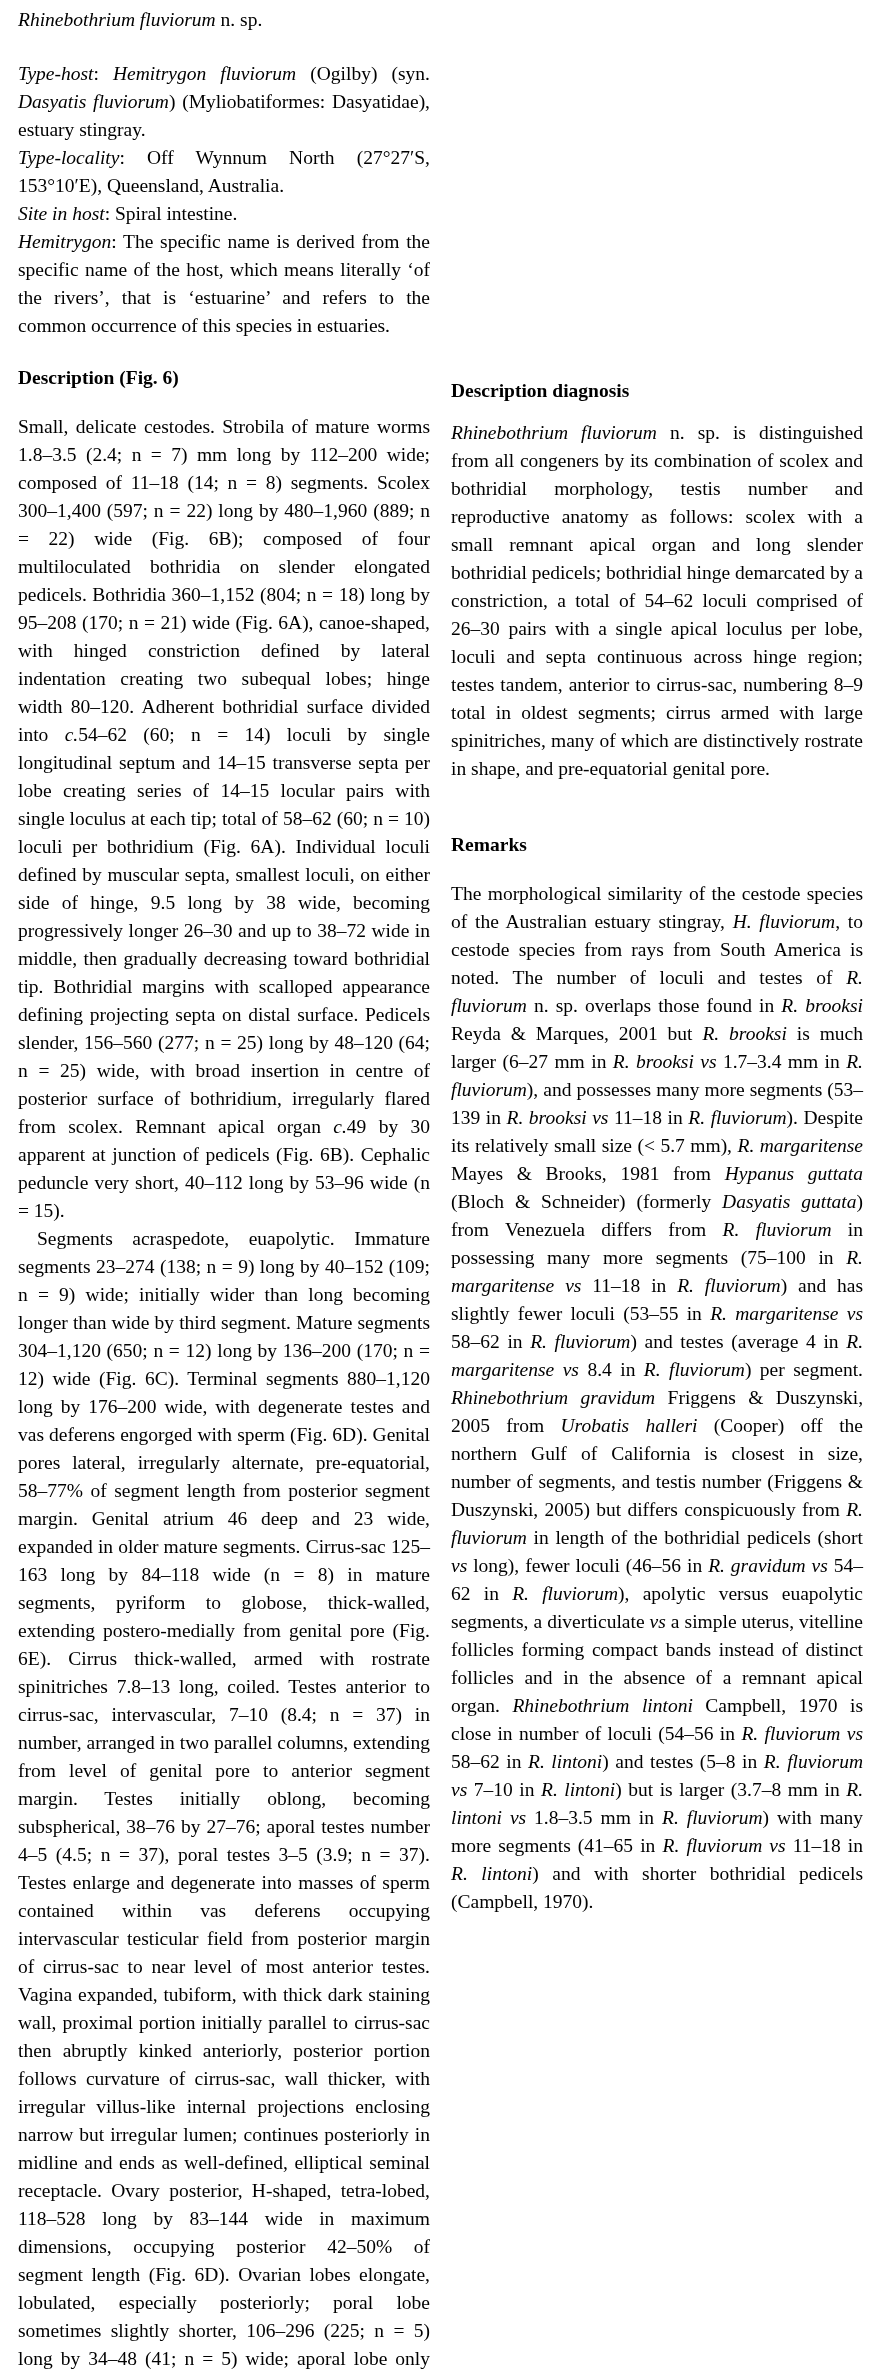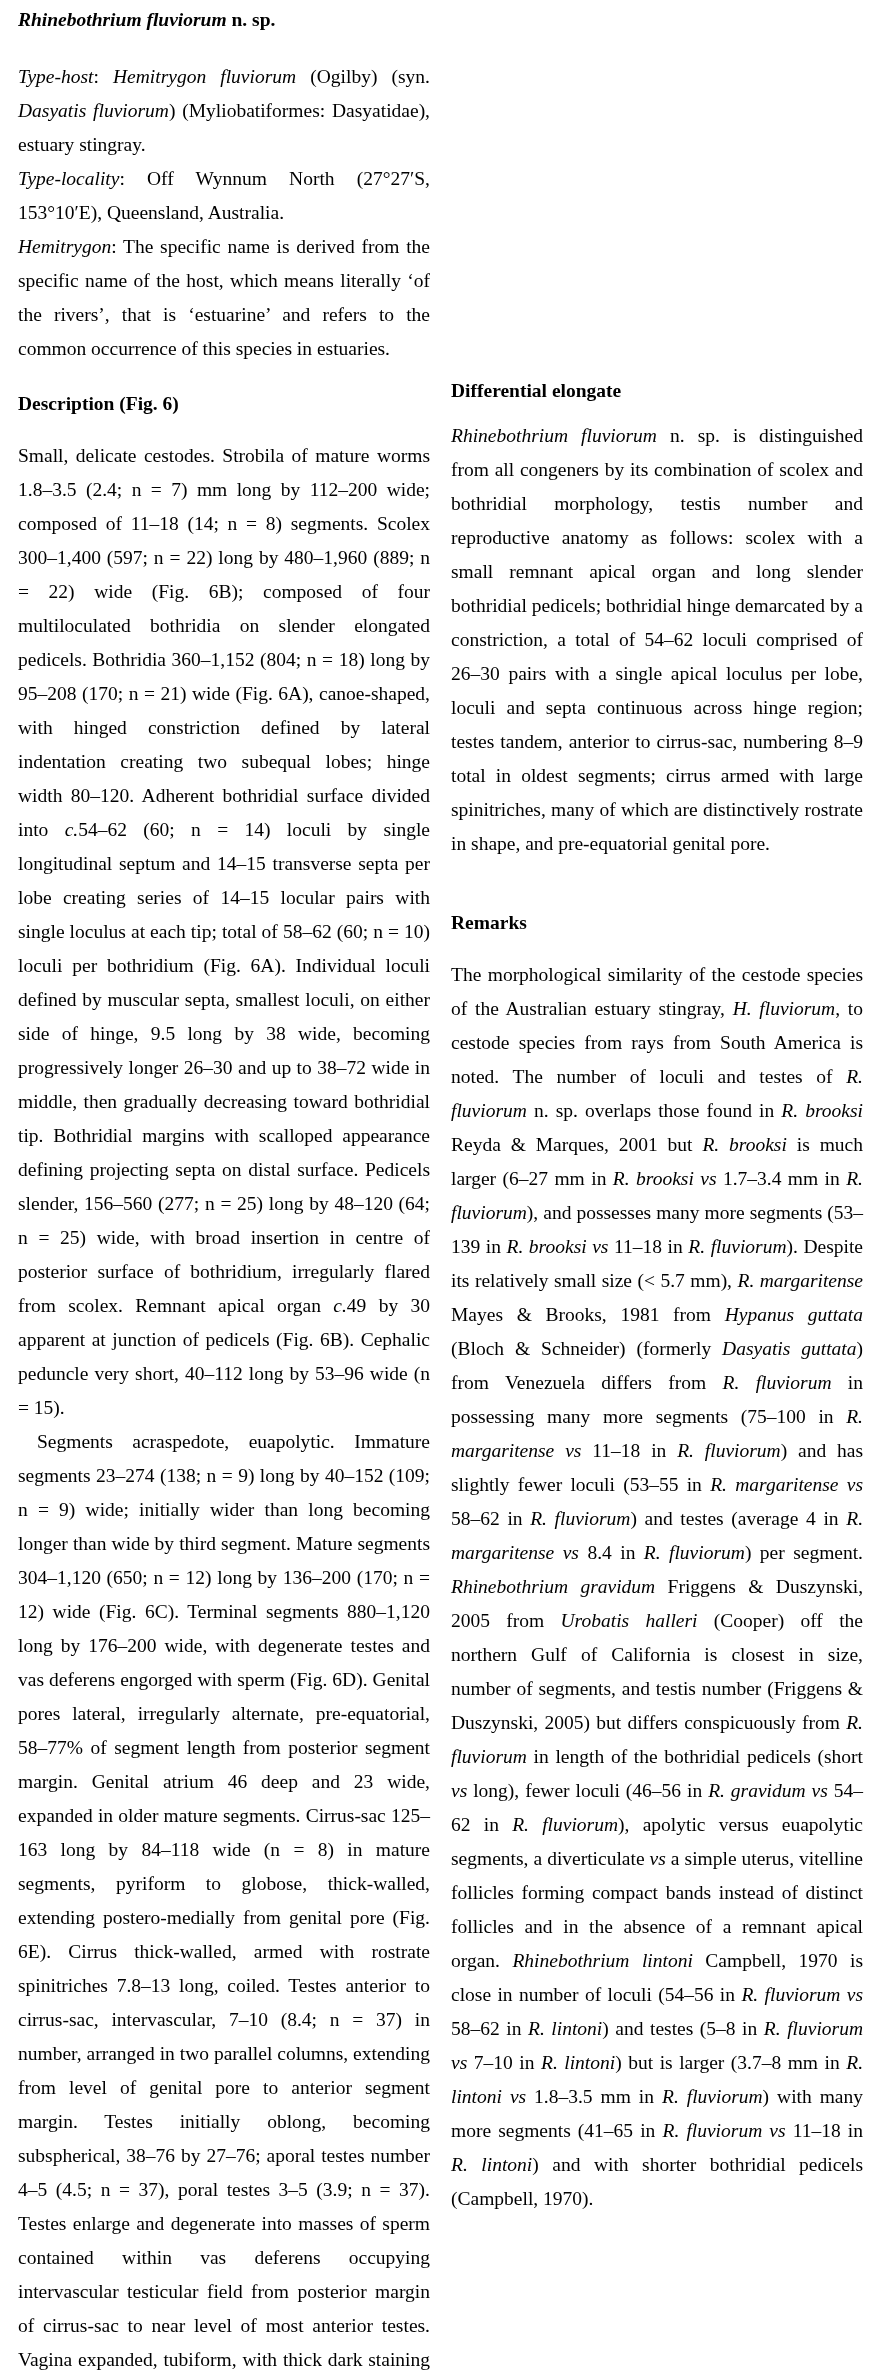--- a/index.html
+++ b/index.html
@@ -22,27 +22,27 @@
     gap: 21px;
   }
   .col {
     box-sizing: border-box;
   }
   .col-left  { width: 412px; }
   .col-right { width: 412px; }
   .title {
     font-size: 19.5px;
     line-height: 24px;
-    font-weight: bold;
+    font-weight: normal;
     margin: 0 0 28px 0;
     text-align: left;
   }
   p.body-text {
     font-size: 19.5px;
-    line-height: 34px;
+    line-height: 28px;
     margin: 0;
     text-align: justify;
   }
   .taxonomy p.body-text { text-indent: 0; }
   .section-heading {
     font-size: 19.5px;
     line-height: 24px;
     font-weight: bold;
     margin: 26px 0 23px 0;
     text-align: left;
@@ -56,36 +56,37 @@
 
 <div class="page">
 
   <div class="col col-left">
 
     <h1 class="title"><i>Rhinebothrium fluviorum</i> n. sp.</h1>
 
     <div class="taxonomy">
       <p class="body-text"><i>Type-host</i>: <i>Hemitrygon fluviorum</i> (Ogilby) (syn. <i>Dasyatis fluviorum</i>) (Myliobatiformes: Dasyatidae), estuary stingray.</p>
       <p class="body-text"><i>Type-locality</i>: Off Wynnum North (27°27′S, 153°10′E), Queensland, Australia.</p>
+      <p class="body-text"><i>Site in host</i>: Spiral intestine.</p>
       <p class="body-text"><i>Hemitrygon</i>: The specific name is derived from the specific name of the host, which means literally ‘of the rivers’, that is ‘estuarine’ and refers to the common occurrence of this species in estuaries.</p>
     </div>
 
     <h2 class="section-heading">Description (Fig. 6)</h2>
 
     <p class="body-text">Small, delicate cestodes. Strobila of mature worms 1.8–3.5 (2.4; n = 7) mm long by 112–200 wide; composed of 11–18 (14; n = 8) segments. Scolex 300–1,400 (597; n = 22) long by 480–1,960 (889; n = 22) wide (Fig. 6B); composed of four multiloculated bothridia on slender elongated pedicels. Bothridia 360–1,152 (804; n = 18) long by 95–208 (170; n = 21) wide (Fig. 6A), canoe-shaped, with hinged constriction defined by lateral indentation creating two subequal lobes; hinge width 80–120. Adherent bothridial surface divided into <i>c.</i>54–62 (60; n = 14) loculi by single longitudinal septum and 14–15 transverse septa per lobe creating series of 14–15 locular pairs with single loculus at each tip; total of 58–62 (60; n = 10) loculi per bothridium (Fig. 6A). Individual loculi defined by muscular septa, smallest loculi, on either side of hinge, 9.5 long by 38 wide, becoming progressively longer 26–30 and up to 38–72 wide in middle, then gradually decreasing toward bothridial tip. Bothridial margins with scalloped appearance defining projecting septa on distal surface. Pedicels slender, 156–560 (277; n = 25) long by 48–120 (64; n = 25) wide, with broad insertion in centre of posterior surface of bothridium, irregularly flared from scolex. Remnant apical organ <i>c.</i>49 by 30 apparent at junction of pedicels (Fig. 6B). Cephalic peduncle very short, 40–112 long by 53–96 wide (n = 15).</p>
 
     <p class="body-text indented">Segments acraspedote, euapolytic. Immature segments 23–274 (138; n = 9) long by 40–152 (109; n = 9) wide; initially wider than long becoming longer than wide by third segment. Mature segments 304–1,120 (650; n = 12) long by 136–200 (170; n = 12) wide (Fig. 6C). Terminal segments 880–1,120 long by 176–200 wide, with degenerate testes and vas deferens engorged with sperm (Fig. 6D). Genital pores lateral, irregularly alternate, pre-equatorial, 58–77% of segment length from posterior segment margin. Genital atrium 46 deep and 23 wide, expanded in older mature segments. Cirrus-sac 125–163 long by 84–118 wide (n = 8) in mature segments, pyriform to globose, thick-walled, extending postero-medially from genital pore (Fig. 6E). Cirrus thick-walled, armed with rostrate spinitriches 7.8–13 long, coiled. Testes anterior to cirrus-sac, intervascular, 7–10 (8.4; n = 37) in number, arranged in two parallel columns, extending from level of genital pore to anterior segment margin. Testes initially oblong, becoming subspherical, 38–76 by 27–76; aporal testes number 4–5 (4.5; n = 37), poral testes 3–5 (3.9; n = 37). Testes enlarge and degenerate into masses of sperm contained within vas deferens occupying intervascular testicular field from posterior margin of cirrus-sac to near level of most anterior testes. Vagina expanded, tubiform, with thick dark staining wall, proximal portion initially parallel to cirrus-sac then abruptly kinked anteriorly, posterior portion follows curvature of cirrus-sac, wall thicker, with irregular villus-like internal projections enclosing narrow but irregular lumen; continues posteriorly in midline and ends as well-defined, elliptical seminal receptacle. Ovary posterior, H-shaped, tetra-lobed, 118–528 long by 83–144 wide in maximum dimensions, occupying posterior 42–50% of segment length (Fig. 6D). Ovarian lobes elongate, lobulated, especially posteriorly; poral lobe sometimes slightly shorter, 106–296 (225; n = 5) long by 34–48 (41; n = 5) wide; aporal lobe only slightly longer than poral lobe, 122–288 (229; n = 5) by 34–48 (43; n = 5), lobes extend slightly beyond posterior end of cirrus-sac. Ovarian isthmus 23–36 long by 11–19 wide (n = 3), in posterior 45% of ovarian length. Mehlis’ gland oblong, 27–51 long by 19–34 wide, slightly posterior to isthmus. Uterus median, surrounded by dark staining cells, extends to mid-level of testicular field anteriorly. Vitelline follicles forming lateral bands extending from posterior level of ovary to level of most anterior testes, each band consisting of dorsal and ventral columns of subspherical follicles 9–13 by 9–11; columns uninterrupted at genital pore (Fig. 6C). Vitelline follicles become enlarged and granular in appearance with age, lose individual identity by merging as apparently continuous solid band in free segments. Eggs not observed.</p>
 
   </div>
 
   <div class="col col-right">
 
     <div class="right-spacer"></div>
 
-    <h2 class="section-heading" style="margin-top:0; margin-bottom:16px;">Differential elongate</h2>
+    <h2 class="section-heading" style="margin-top:0; margin-bottom:16px;">Description diagnosis</h2>
 
     <p class="body-text"><i>Rhinebothrium fluviorum</i> n. sp. is distinguished from all congeners by its combination of scolex and bothridial morphology, testis number and reproductive anatomy as follows: scolex with a small remnant apical organ and long slender bothridial pedicels; bothridial hinge demarcated by a constriction, a total of 54–62 loculi comprised of 26–30 pairs with a single apical loculus per lobe, loculi and septa continuous across hinge region; testes tandem, anterior to cirrus-sac, numbering 8–9 total in oldest segments; cirrus armed with large spinitriches, many of which are distinctively rostrate in shape, and pre-equatorial genital pore.</p>
 
     <h2 class="section-heading remarks-heading-gap">Remarks</h2>
 
     <p class="body-text">The morphological similarity of the cestode species of the Australian estuary stingray, <i>H. fluviorum</i>, to cestode species from rays from South America is noted. The number of loculi and testes of <i>R. fluviorum</i> n. sp. overlaps those found in <i>R. brooksi</i> Reyda &amp; Marques, 2001 but <i>R. brooksi</i> is much larger (6–27 mm in <i>R. brooksi</i> <i>vs</i> 1.7–3.4 mm in <i>R. fluviorum</i>), and possesses many more segments (53–139 in <i>R. brooksi</i> <i>vs</i> 11–18 in <i>R. fluviorum</i>). Despite its relatively small size (&lt; 5.7 mm), <i>R. margaritense</i> Mayes &amp; Brooks, 1981 from <i>Hypanus guttata</i> (Bloch &amp; Schneider) (formerly <i>Dasyatis guttata</i>) from Venezuela differs from <i>R. fluviorum</i> in possessing many more segments (75–100 in <i>R. margaritense</i> <i>vs</i> 11–18 in <i>R. fluviorum</i>) and has slightly fewer loculi (53–55 in <i>R. margaritense</i> <i>vs</i> 58–62 in <i>R. fluviorum</i>) and testes (average 4 in <i>R. margaritense</i> <i>vs</i> 8.4 in <i>R. fluviorum</i>) per segment. <i>Rhinebothrium gravidum</i> Friggens &amp; Duszynski, 2005 from <i>Urobatis halleri</i> (Cooper) off the northern Gulf of California is closest in size, number of segments, and testis number (Friggens &amp; Duszynski, 2005) but differs conspicuously from <i>R. fluviorum</i> in length of the bothridial pedicels (short <i>vs</i> long), fewer loculi (46–56 in <i>R. gravidum</i> <i>vs</i> 54–62 in <i>R. fluviorum</i>), apolytic versus euapolytic segments, a diverticulate <i>vs</i> a simple uterus, vitelline follicles forming compact bands instead of distinct follicles and in the absence of a remnant apical organ. <i>Rhinebothrium lintoni</i> Campbell, 1970 is close in number of loculi (54–56 in <i>R. fluviorum</i> <i>vs</i> 58–62 in <i>R. lintoni</i>) and testes (5–8 in <i>R. fluviorum</i> <i>vs</i> 7–10 in <i>R. lintoni</i>) but is larger (3.7–8 mm in <i>R. lintoni</i> <i>vs</i> 1.8–3.5 mm in <i>R. fluviorum</i>) with many more segments (41–65 in <i>R. fluviorum</i> <i>vs</i> 11–18 in <i>R. lintoni</i>) and with shorter bothridial pedicels (Campbell, 1970).</p>
 
   </div>
 
 </div>

